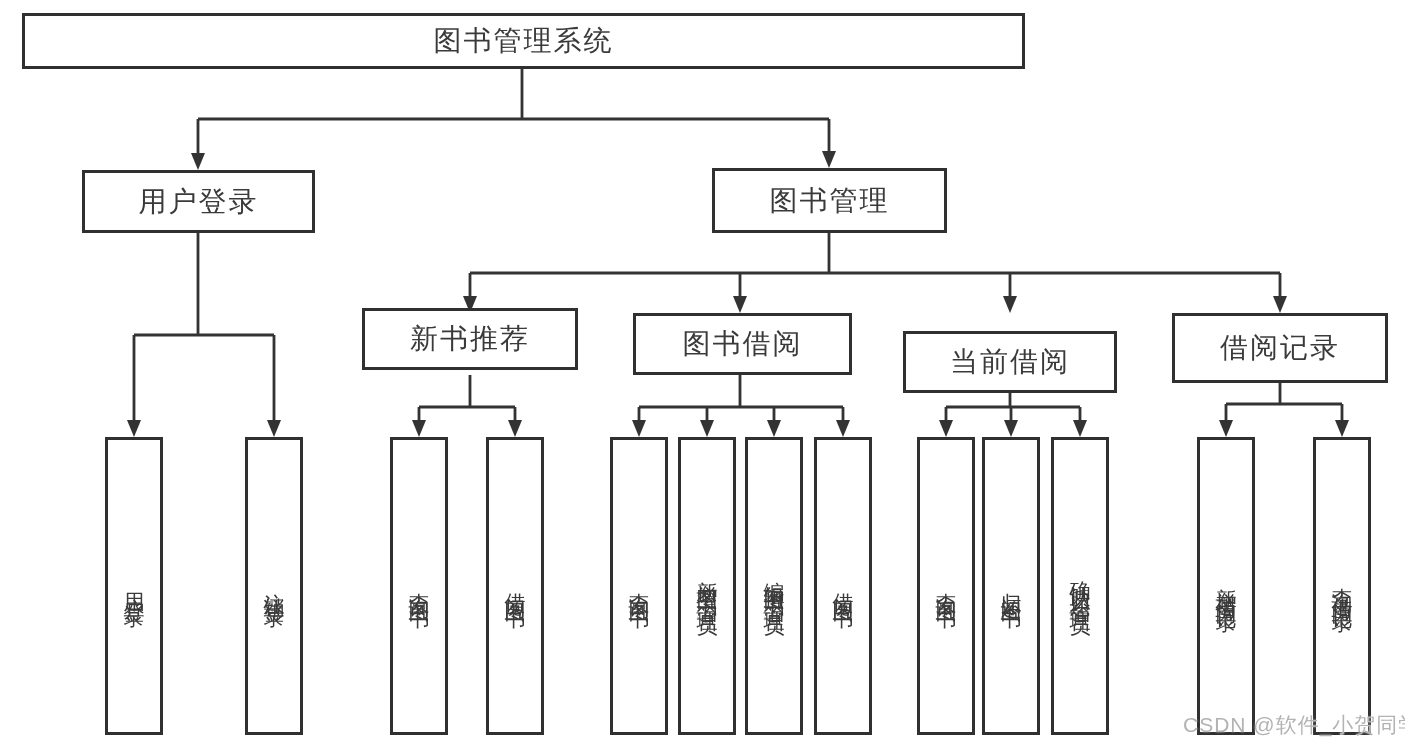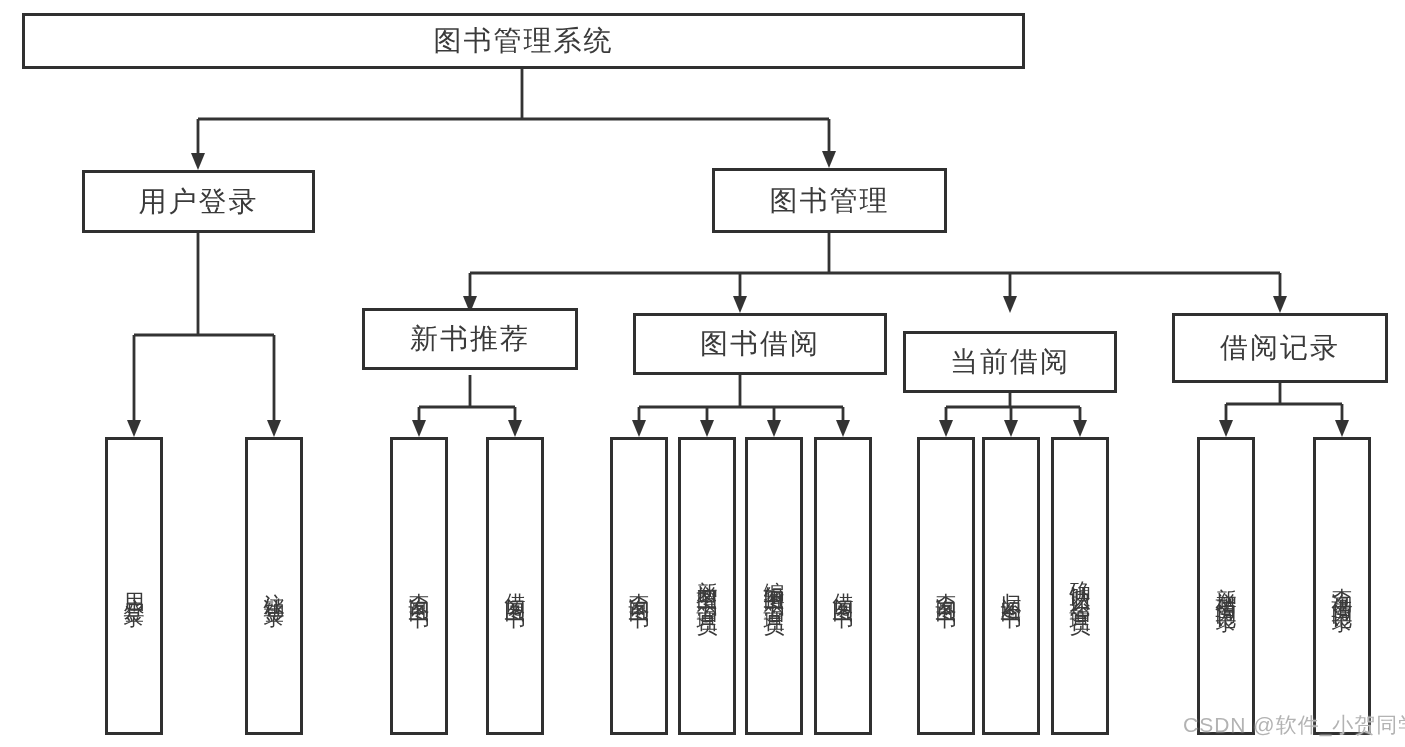--- a/index.html
+++ b/index.html
@@ -100,21 +100,21 @@
       <polygon points="1335,420 1349,420 1342,437"></polygon>
     </g>
   </svg>
 
   <div class="hbox" style="left:22px; top:13px; width:1003px; height:56px;">图书管理系统</div>
 
   <div class="hbox" style="left:82px; top:170px; width:233px; height:63px;">用户登录</div>
   <div class="hbox" style="left:712px; top:168px; width:235px; height:65px;">图书管理</div>
 
   <div class="hbox" style="left:362px; top:308px; width:216px; height:62px;">新书推荐</div>
-  <div class="hbox" style="left:633px; top:313px; width:254px; height:62px;">图书借阅</div>
+  <div class="hbox" style="left:633px; top:313px; width:219px; height:62px;">图书借阅</div>
   <div class="hbox" style="left:903px; top:331px; width:214px; height:62px;">当前借阅</div>
   <div class="hbox" style="left:1172px; top:313px; width:216px; height:70px;">借阅记录</div>
 
   <div class="vbox" style="left:105px;">用户登录</div>
   <div class="vbox" style="left:245px;">注销登录</div>
 
   <div class="vbox" style="left:390px;">查询图书</div>
   <div class="vbox" style="left:486px;">借阅图书</div>
 
   <div class="vbox" style="left:610px;">查询图书</div>

